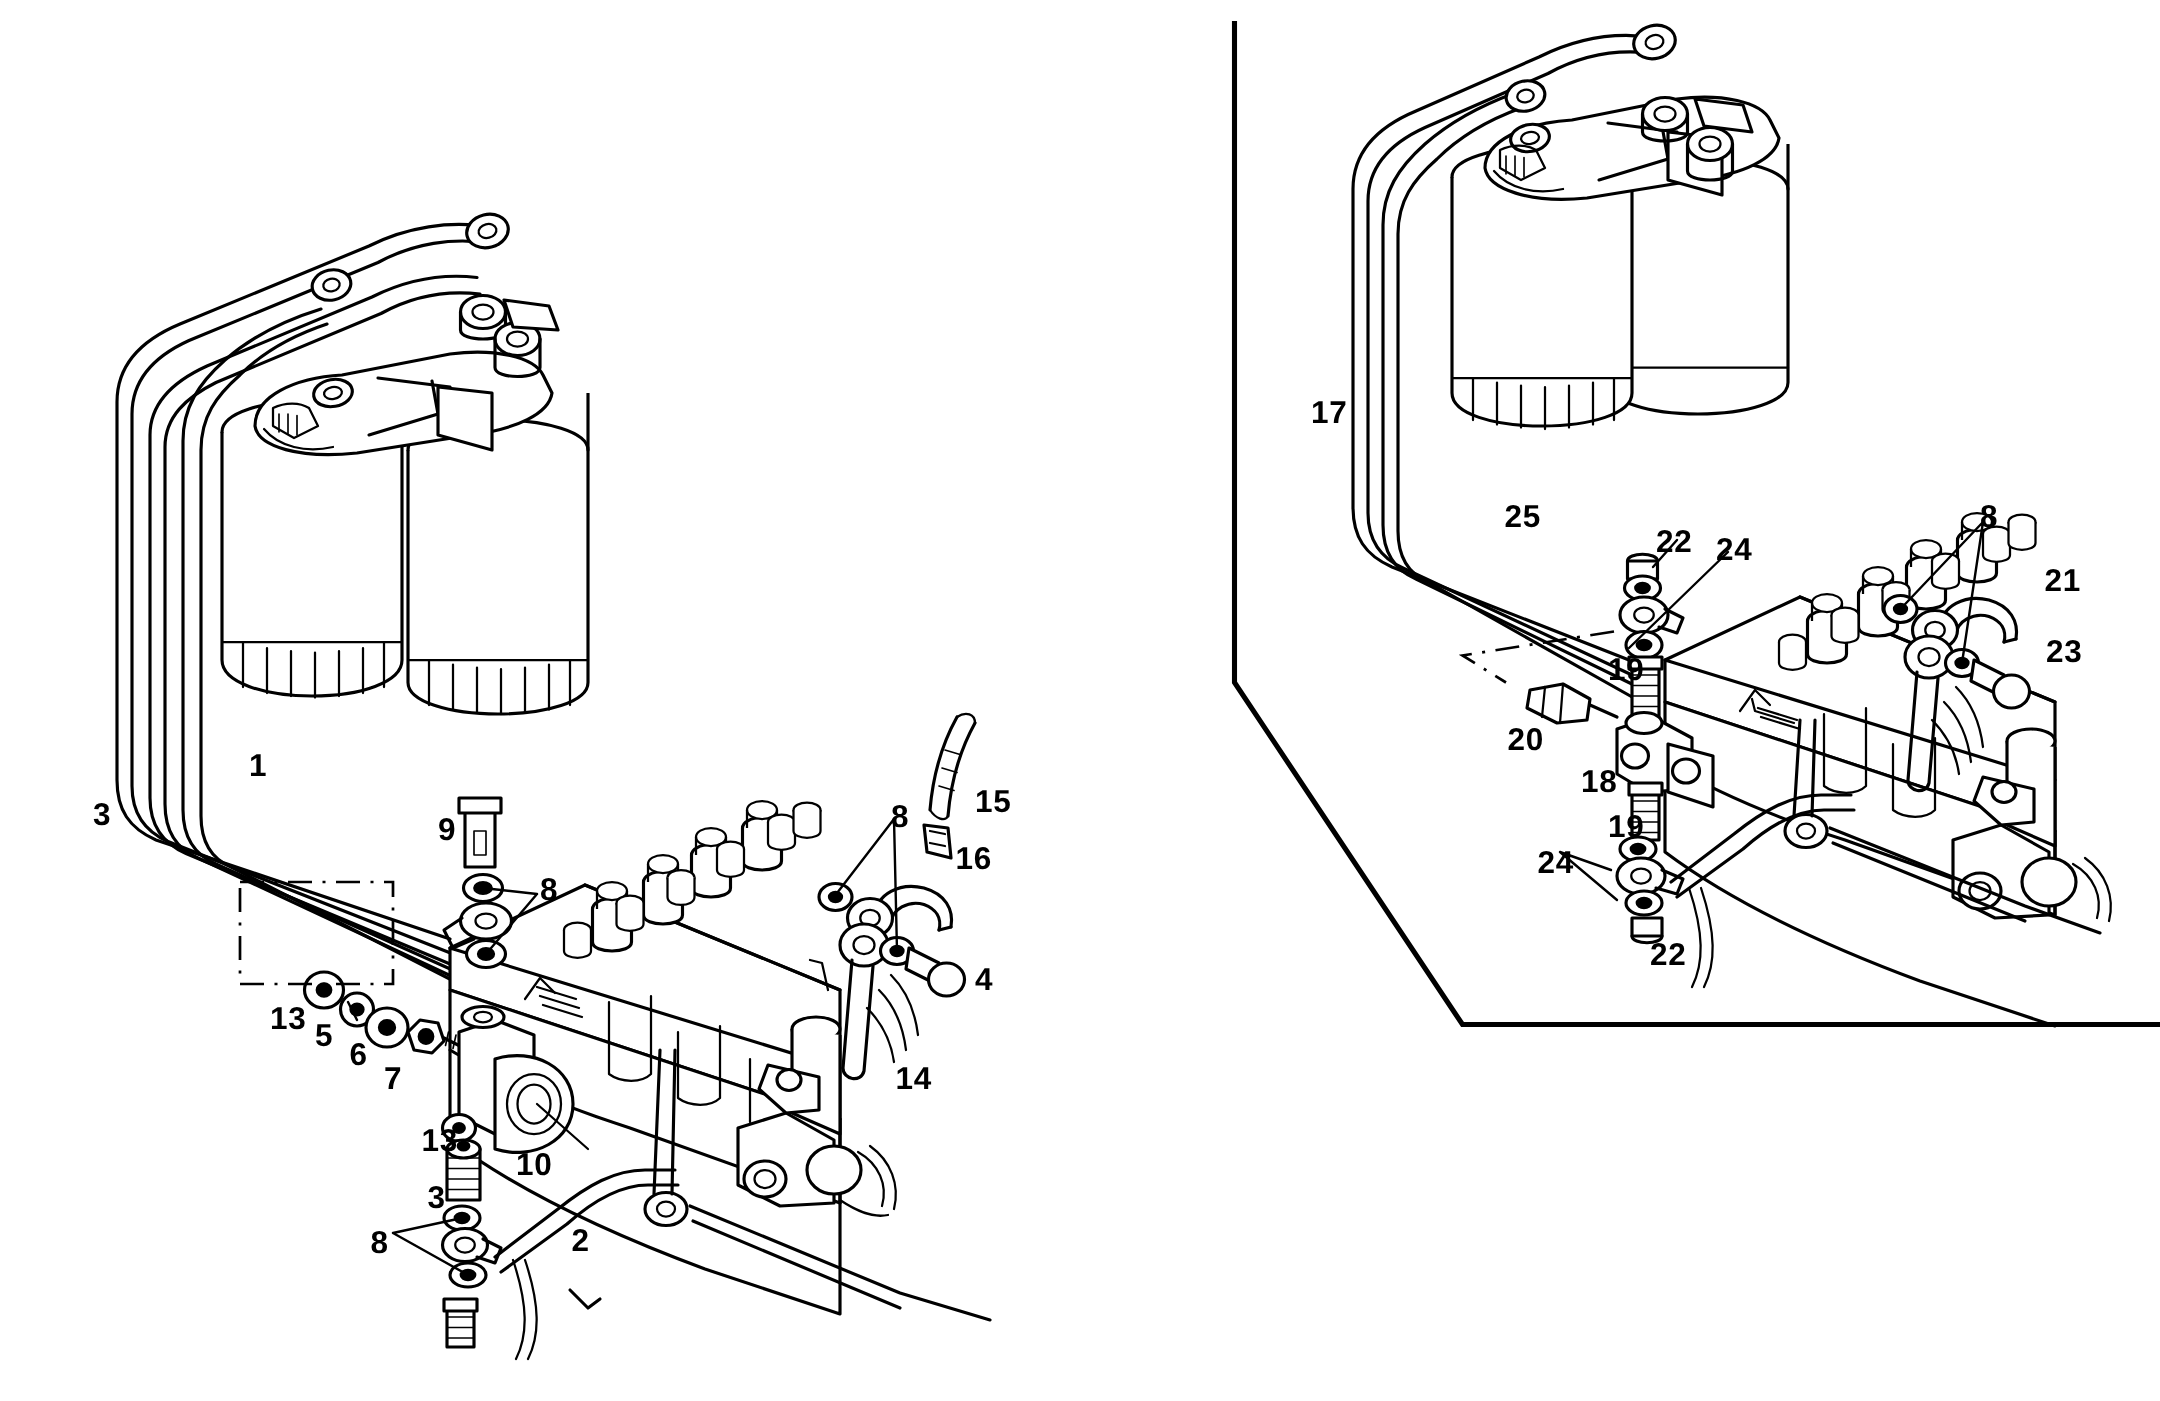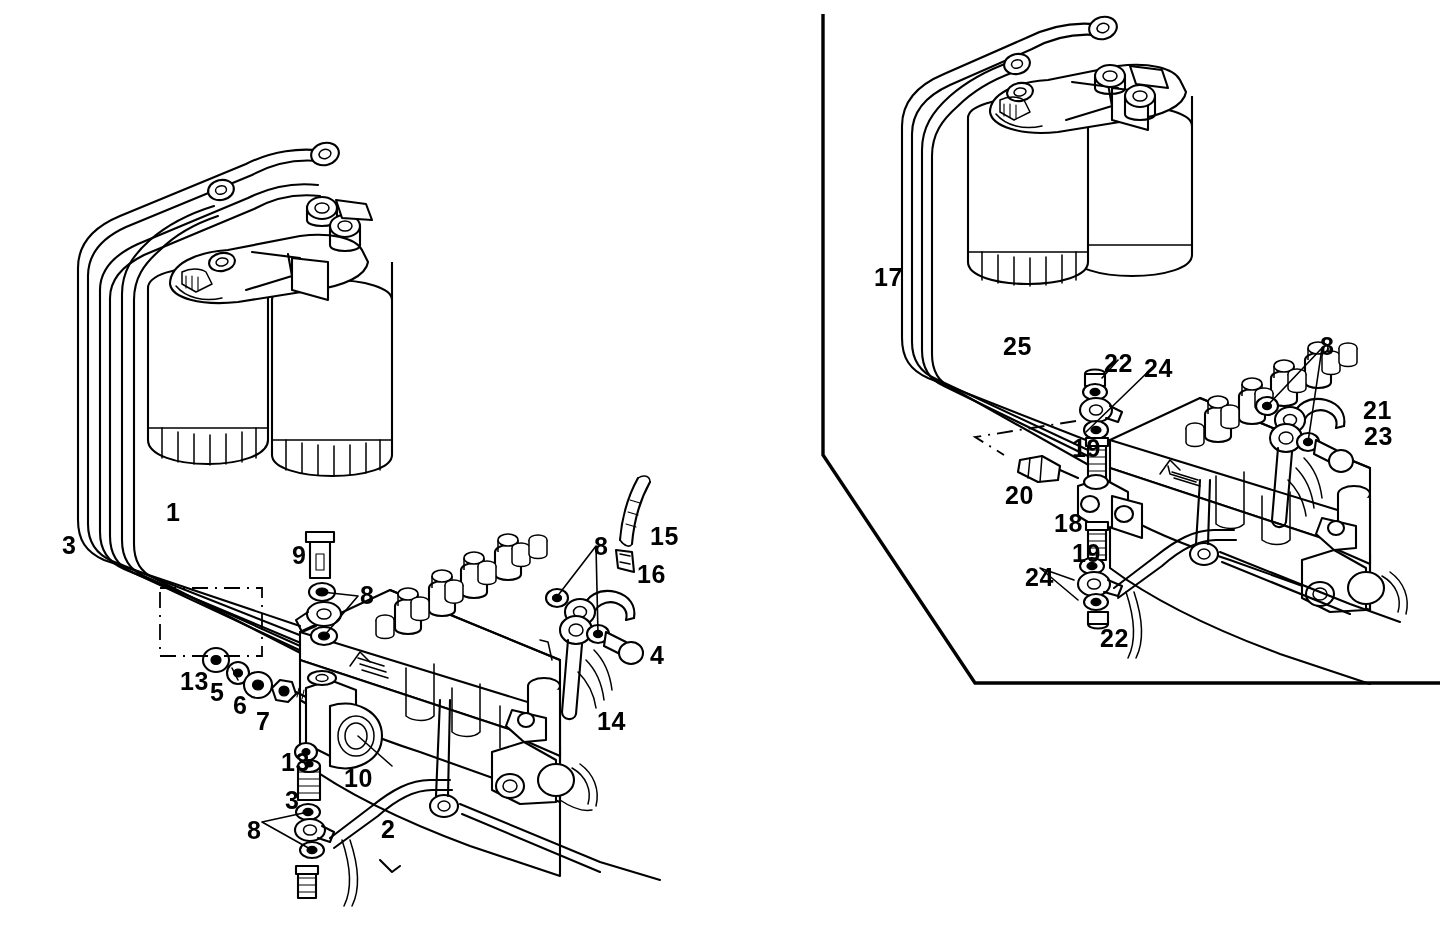--- a/index.html
+++ b/index.html
@@ -11,21 +11,21 @@
   .ln{fill:none;stroke:#000;stroke-width:2.1;stroke-linecap:round;stroke-linejoin:round;}
   .ln-thin{fill:none;stroke:#000;stroke-width:1.5;stroke-linecap:round;stroke-linejoin:round;}
   .ln-hair{fill:none;stroke:#000;stroke-width:1.1;stroke-linecap:round;stroke-linejoin:round;}
   .lead{fill:none;stroke:#000;stroke-width:1.6;stroke-linecap:round;stroke-linejoin:round;}
   .divider{fill:none;stroke:#000;stroke-width:3.4;stroke-linecap:butt;stroke-linejoin:miter;}
   .dashbox{fill:none;stroke:#000;stroke-width:1.8;stroke-dasharray:16 7 2 7;stroke-linecap:butt;}
   .solidblk{fill:#000;stroke:#000;stroke-width:1.2;}
   .wht{fill:#fff;stroke:#000;stroke-width:2.1;stroke-linejoin:round;}
   .wht-thin{fill:#fff;stroke:#000;stroke-width:1.5;stroke-linejoin:round;}
   .num{position:absolute;font-family:"Liberation Sans", sans-serif;
-       font-size:25px;font-weight:700;color:#000;line-height:1;
+       font-size:21px;font-weight:700;color:#000;line-height:1;
        letter-spacing:0.5px;white-space:nowrap;user-select:none;}
 </style>
 </head>
 <body>
 
 <div id="stage">
 
 <svg width="1440" height="934" viewBox="0 0 1440 934" xmlns="http://www.w3.org/2000/svg">
 
   <g>
@@ -530,21 +530,21 @@
   <span class="num" style="left:381px;top:817px;">2</span>
   <span class="num" style="left:322px;top:936px;">12</span>
 </div>
 
 <div>
   <span class="num" style="left:874px;top:265px;">17</span>
   <span class="num" style="left:1003px;top:334px;">25</span>
   <span class="num" style="left:1104px;top:351px;">22</span>
   <span class="num" style="left:1144px;top:356px;">24</span>
   <span class="num" style="left:1320px;top:334px;">8</span>
-  <span class="num" style="left:1363px;top:377px;margin-top:21px;">21</span>
+  <span class="num" style="left:1363px;top:377px;">21</span>
   <span class="num" style="left:1364px;top:424px;">23</span>
   <span class="num" style="left:1072px;top:436px;">19</span>
   <span class="num" style="left:1005px;top:483px;">20</span>
   <span class="num" style="left:1054px;top:511px;">18</span>
   <span class="num" style="left:1072px;top:541px;">19</span>
   <span class="num" style="left:1025px;top:565px;">24</span>
   <span class="num" style="left:1100px;top:626px;">22</span>
 </div>
 
 </div>

